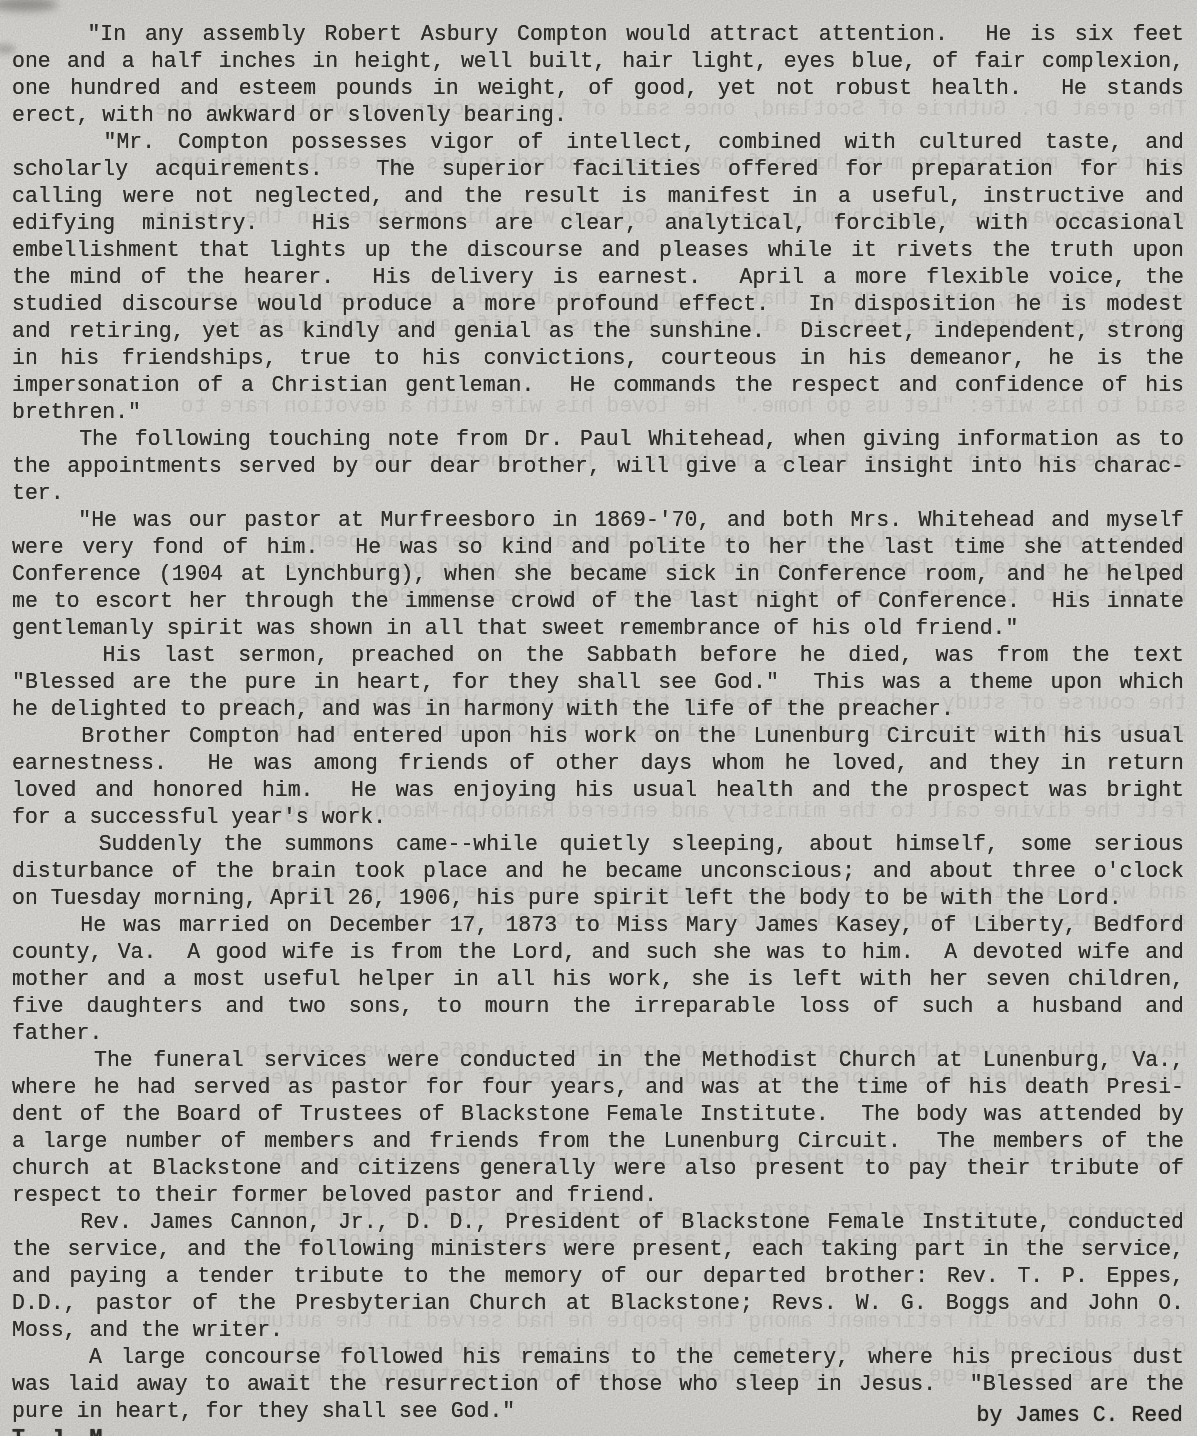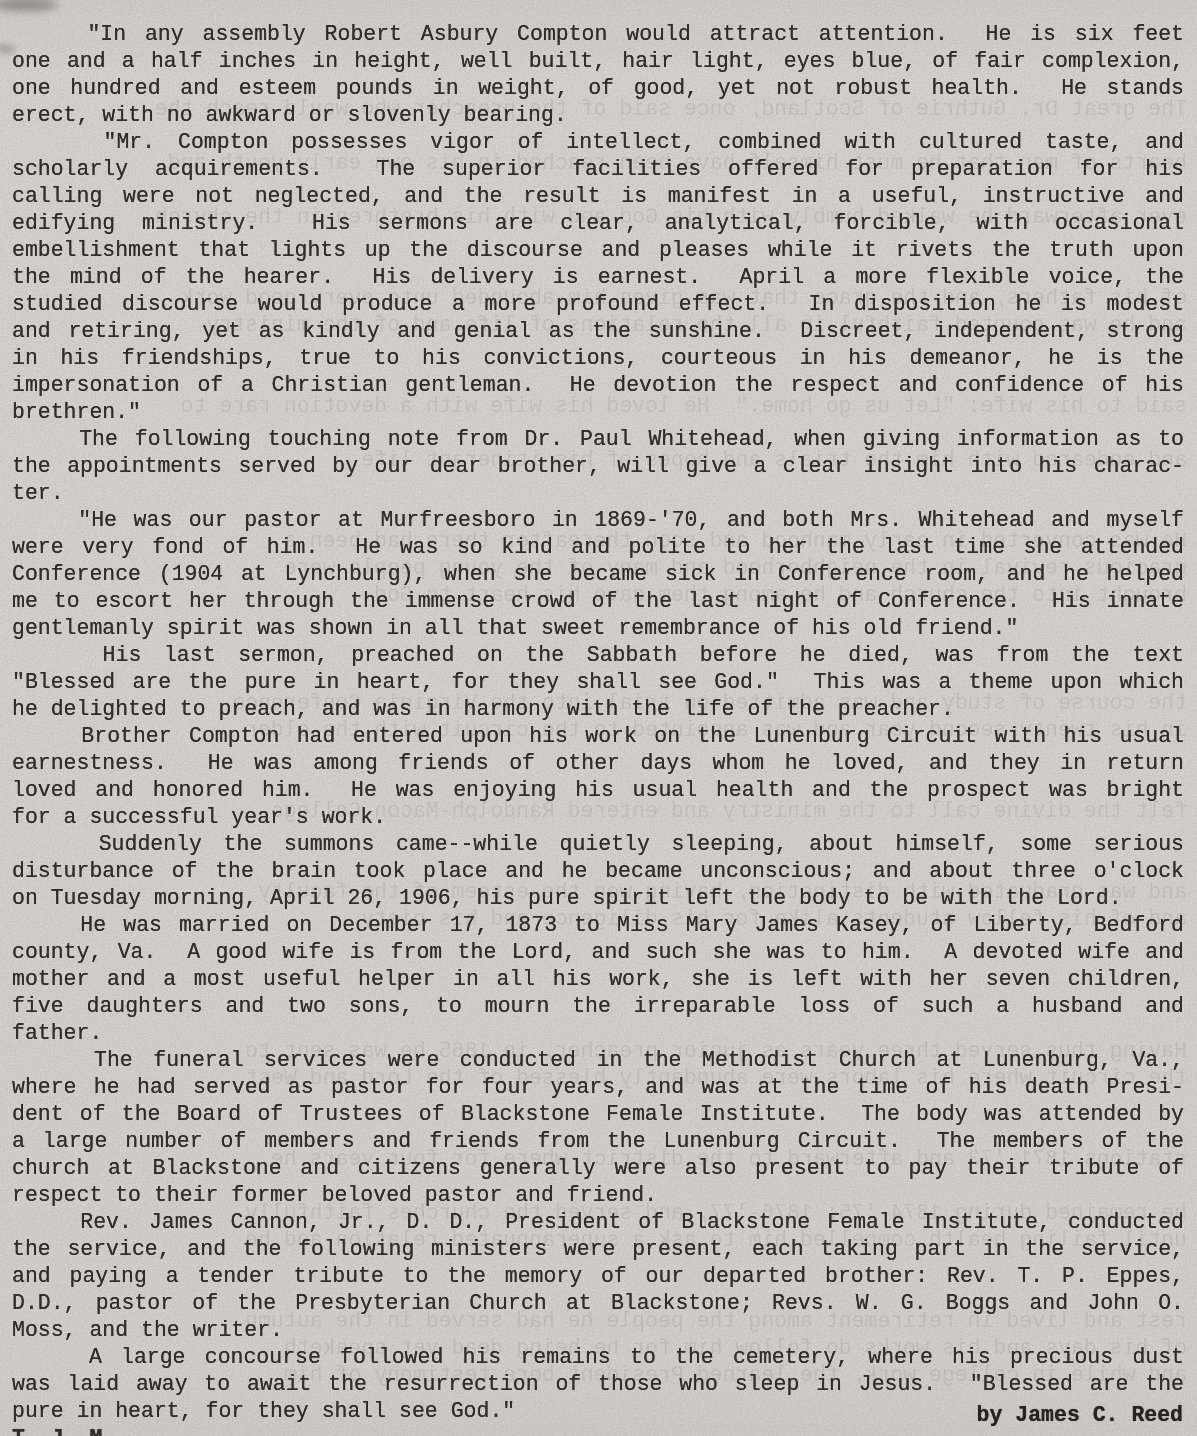--- a/index.html
+++ b/index.html
@@ -23,21 +23,21 @@
     position:absolute;left:12px;top:21px;width:1172px;
     color:#232220;
     font-size:21.5px;line-height:27px;
     text-shadow:0 0 0.6px rgba(28,27,24,0.85);
   }
   .line{white-space:pre-wrap;min-height:27px;}
   .line.j{text-align:justify;text-align-last:justify;}
   .line.b{font-weight:bold;text-shadow:0 0 0.9px rgba(15,14,12,0.9);}
   .byline{
     position:absolute;top:1402px;right:14px;
-    font-weight:bold;font-size:21.5px;line-height:27px;
+    font-weight:normal;font-size:21.5px;line-height:27px;
     color:#171613;text-shadow:0 0 0.9px rgba(15,14,12,0.9);
     white-space:pre;
     text-align:right;
   }
   .smudge-a{position:absolute;left:-8px;top:-2px;width:66px;height:13px;background:#5a5a58;border-radius:50%;filter:blur(4px);opacity:0.55;}
   .smudge-b{position:absolute;left:-6px;top:44px;width:22px;height:10px;background:#7a7a76;border-radius:50%;filter:blur(3px);opacity:0.45;}
   .noise{position:absolute;left:0;top:0;pointer-events:none;}
 </style>
 </head>
 <body>
@@ -80,21 +80,21 @@
       <div class="line">erect, with no awkward or slovenly bearing.</div>
       <div class="line j">    "Mr. Compton possesses vigor of intellect, combined with cultured taste, and</div>
       <div class="line j">scholarly acquirements.  The superior facilities offered for preparation for his</div>
       <div class="line j">calling were not neglected, and the result is manifest in a useful, instructive and</div>
       <div class="line j">edifying ministry.  His sermons are clear, analytical, forcible, with occasional</div>
       <div class="line j">embellishment that lights up the discourse and pleases while it rivets the truth upon</div>
       <div class="line j">the mind of the hearer.  His delivery is earnest.  April a more flexible voice, the</div>
       <div class="line j">studied discourse would produce a more profound effect.  In disposition he is modest</div>
       <div class="line j">and retiring, yet as kindly and genial as the sunshine.  Discreet, independent, strong</div>
       <div class="line j">in his friendships, true to his convictions, courteous in his demeanor, he is the</div>
-      <div class="line j">impersonation of a Christian gentleman.  He devotion the respect and confidence of his</div>
+      <div class="line j">impersonation of a Christian gentleman.  He commands the respect and confidence of his</div>
       <div class="line">brethren."</div>
       <div class="line j">    The following touching note from Dr. Paul Whitehead, when giving information as to</div>
       <div class="line j">the appointments served by our dear brother, will give a clear insight into his charac-</div>
       <div class="line">ter.</div>
       <div class="line j">    "He was our pastor at Murfreesboro in 1869-'70, and both Mrs. Whitehead and myself</div>
       <div class="line j">were very fond of him.  He was so kind and polite to her the last time she attended</div>
       <div class="line j">Conference (1904 at Lynchburg), when she became sick in Conference room, and he helped</div>
       <div class="line j">me to escort her through the immense crowd of the last night of Conference.  His innate</div>
       <div class="line">gentlemanly spirit was shown in all that sweet remembrance of his old friend."</div>
       <div class="line j">    His last sermon, preached on the Sabbath before he died, was from the text</div>

